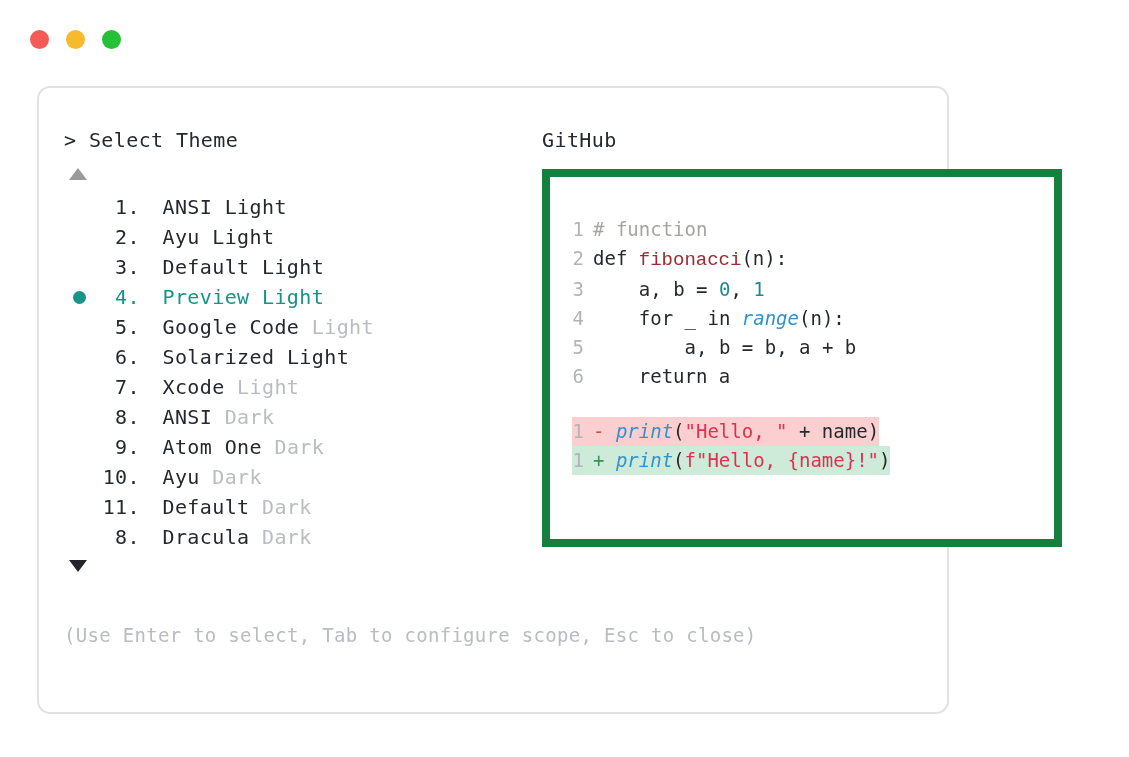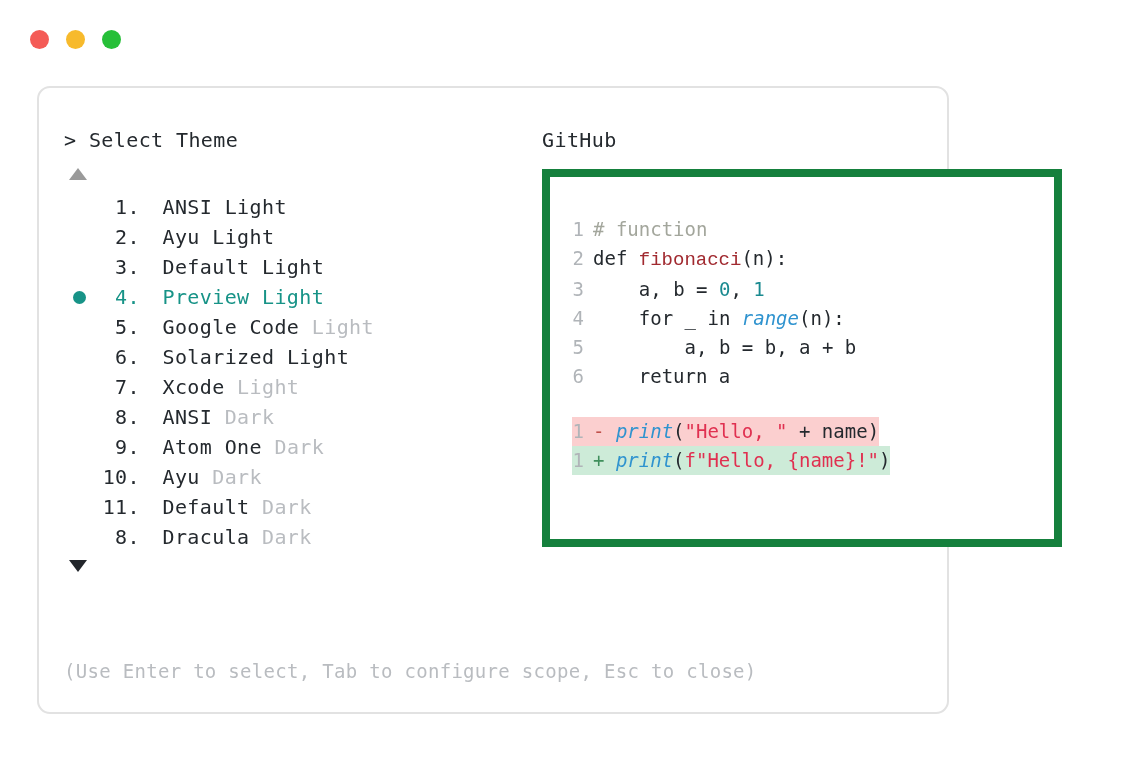--- a/index.html
+++ b/index.html
@@ -154,21 +154,21 @@
 
   .diff-del { background: #fbcfcf; }
   .diff-add { background: #cdebd8; }
   .diff-mark-del { color: #c0504a; }
   .diff-mark-add { color: #3f8f5c; }
 
   
   .footer-hint {
     position: absolute;
     left: 25px;
-    top: 572px;
+    top: 536px;
     font-size: 19px;
     color: #b9bcc0;
     letter-spacing: 0.3px;
     white-space: pre;
     text-align: right;
   }
 </style>
 </head>
 <body>
 

